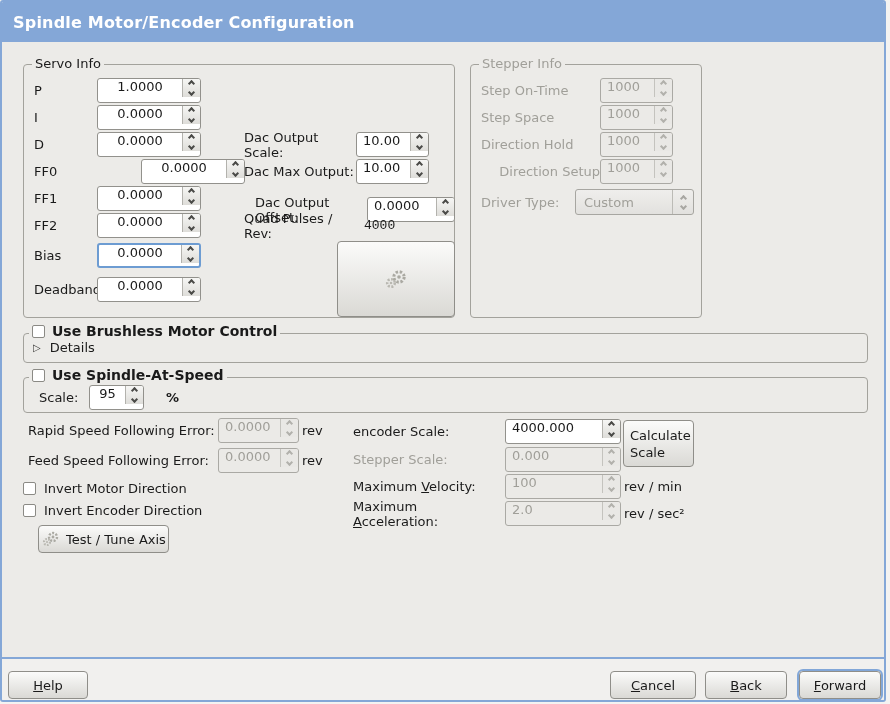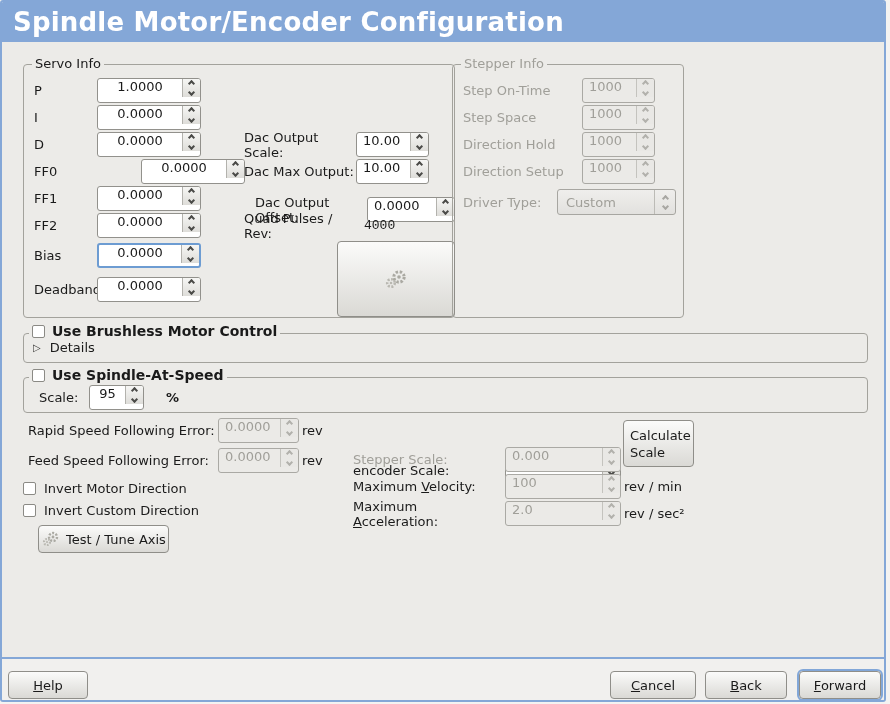--- a/index.html
+++ b/index.html
@@ -9,21 +9,21 @@
     font-family:"DejaVu Sans","Liberation Sans",sans-serif;
     font-size:13px; color:#1a1a1a;
   }
   .window {
     position:absolute; left:0; top:0; width:886px; height:702px;
     border:2px solid #84a7d7; border-radius:3px; background:#ecebe8; overflow:hidden;
   }
   .titlebar {
     height:40px; background:#84a7d7; display:flex; align-items:center; padding-left:11px;
   }
-  .titlebar span { color:#ffffff; font-size:26px; font-weight:bold; letter-spacing:0.2px; }
+  .titlebar span { color:#ffffff; font-size:16px; font-weight:bold; letter-spacing:0.2px; }
   .content { position:absolute; left:0; top:40px; width:882px; height:615px; }
   .actionbar {
     position:absolute; left:0; bottom:0; width:882px; height:43px;
     border-top:2px solid #84a7d7; background:#f1f0ee;
   }
   
   .frame { position:absolute; border:1px solid #a3a29c; border-radius:4px; }
   .frame-label {
     position:absolute; top:-9px; left:8px; background:#ecebe8; padding:0 3px; line-height:16px;
   }
@@ -210,21 +210,21 @@
       <div class="btn" style="left:313px;top:176px;width:118px;height:76px;gap:8px;">
         <svg class="gear" width="26" height="26" viewBox="0 0 26 26">
           <circle cx="16" cy="11" r="5.2" fill="none" stroke="#aaa9a2" stroke-width="3" stroke-dasharray="2.4 1.7"></circle>
           <circle cx="16" cy="11" r="1.8" fill="#aaa9a2"></circle>
           <circle cx="8" cy="17" r="3.8" fill="none" stroke="#b9b8b1" stroke-width="2.6" stroke-dasharray="2 1.5"></circle>
           <circle cx="8" cy="17" r="1.3" fill="#b9b8b1"></circle>
         </svg>
       </div>
     </div>
 
-    <div class="frame" style="left:450px;top:22px;width:232px;height:254px;">
+    <div class="frame" style="left:468px;top:22px;width:232px;height:254px;">
       <span class="frame-label dis">Stepper Info</span>
       <div class="srow" style="left:10px;top:13px;">
           <span class="lbl dis" style="width:119px;">Step On-Time</span>
         <div class="spin off" style="width:73px;">
             <span class="val">1000</span>
             <span class="btns" style="margin-left:auto;">
               <i class="ch up"></i>
               <i class="ch dn"></i>
             </span>
           </div>
@@ -243,21 +243,21 @@
           <span class="lbl dis" style="width:119px;">Direction Hold</span>
         <div class="spin off" style="width:73px;">
             <span class="val">1000</span>
             <span class="btns" style="margin-left:auto;">
               <i class="ch up"></i>
               <i class="ch dn"></i>
             </span>
           </div>
         </div>
       <div class="srow" style="left:10px;top:94px;">
-          <span class="lbl dis" style="width:119px;">Direction Setup</span>
+          <span class="lbl dis" style="width:119px;text-align:right;">Direction Setup</span>
         <div class="spin off" style="width:73px;">
             <span class="val">1000</span>
             <span class="btns" style="margin-left:auto;">
               <i class="ch up"></i>
               <i class="ch dn"></i>
             </span>
           </div>
         </div>
       <div class="srow" style="left:10px;top:124px;height:26px;">
           <span class="lbl dis" style="width:94px;">Driver Type:</span>
@@ -321,33 +321,33 @@
           </span>
         </div>
       <span class="unit">rev</span>
     </div>
     <div class="srow" style="left:21px;top:438px;height:16px;gap:8px;">
       <span class="cb"></span>
       <span>Invert Motor Direction</span>
     </div>
     <div class="srow" style="left:21px;top:460px;height:16px;gap:8px;">
       <span class="cb"></span>
-      <span>Invert Custom Direction</span>
+      <span>Invert Encoder Direction</span>
     </div>
     <div class="btn" style="left:36px;top:483px;width:131px;height:28px;gap:5px;">
       <svg class="gear" width="20" height="20" viewBox="0 0 20 20">
         <circle cx="12" cy="8" r="4" fill="none" stroke="#aaa9a2" stroke-width="2.4" stroke-dasharray="2 1.5"></circle>
         <circle cx="12" cy="8" r="1.4" fill="#aaa9a2"></circle>
         <circle cx="6" cy="13" r="3" fill="none" stroke="#b9b8b1" stroke-width="2.2" stroke-dasharray="1.7 1.3"></circle>
         <circle cx="6" cy="13" r="1.1" fill="#b9b8b1"></circle>
       </svg>
       <span>Test / Tune Axis</span>
     </div>
 
-    <div class="srow" style="left:351px;top:377px;margin-top:39px;">
+    <div class="srow" style="left:351px;top:377px;">
       <span class="lbl" style="width:152px;">encoder Scale:</span>
       <div class="spin" style="width:116px;">
           <span class="val">4000.000</span>
           <span class="btns" style="margin-left:auto;">
             <i class="ch up"></i>
             <i class="ch dn"></i>
           </span>
         </div>
     </div>
     <div class="btn txt" style="left:621px;top:378px;width:71px;height:47px;justify-content:flex-start;padding-left:6px;">

